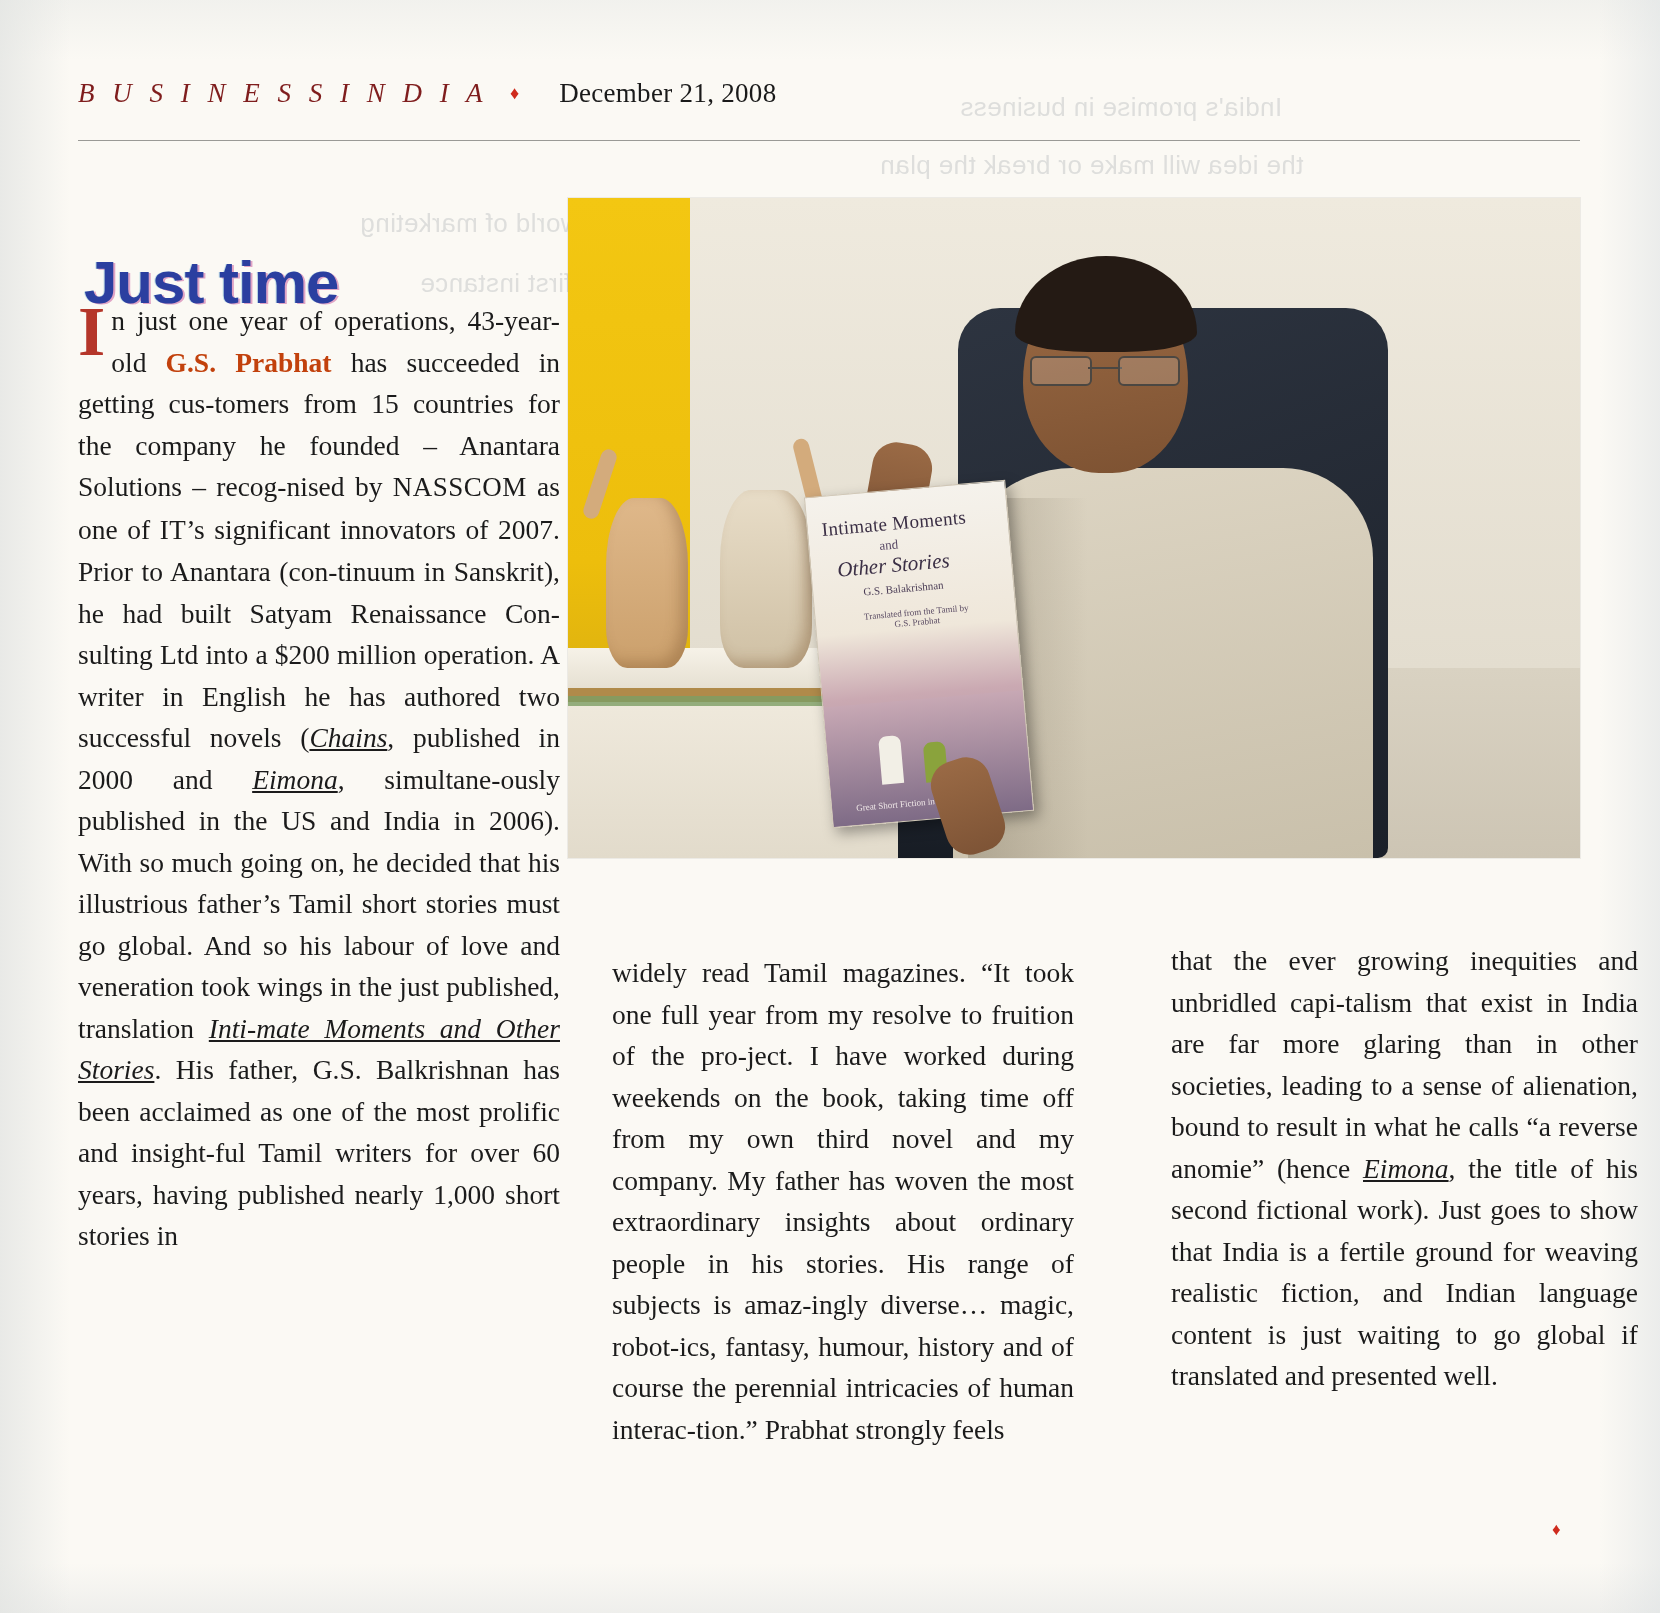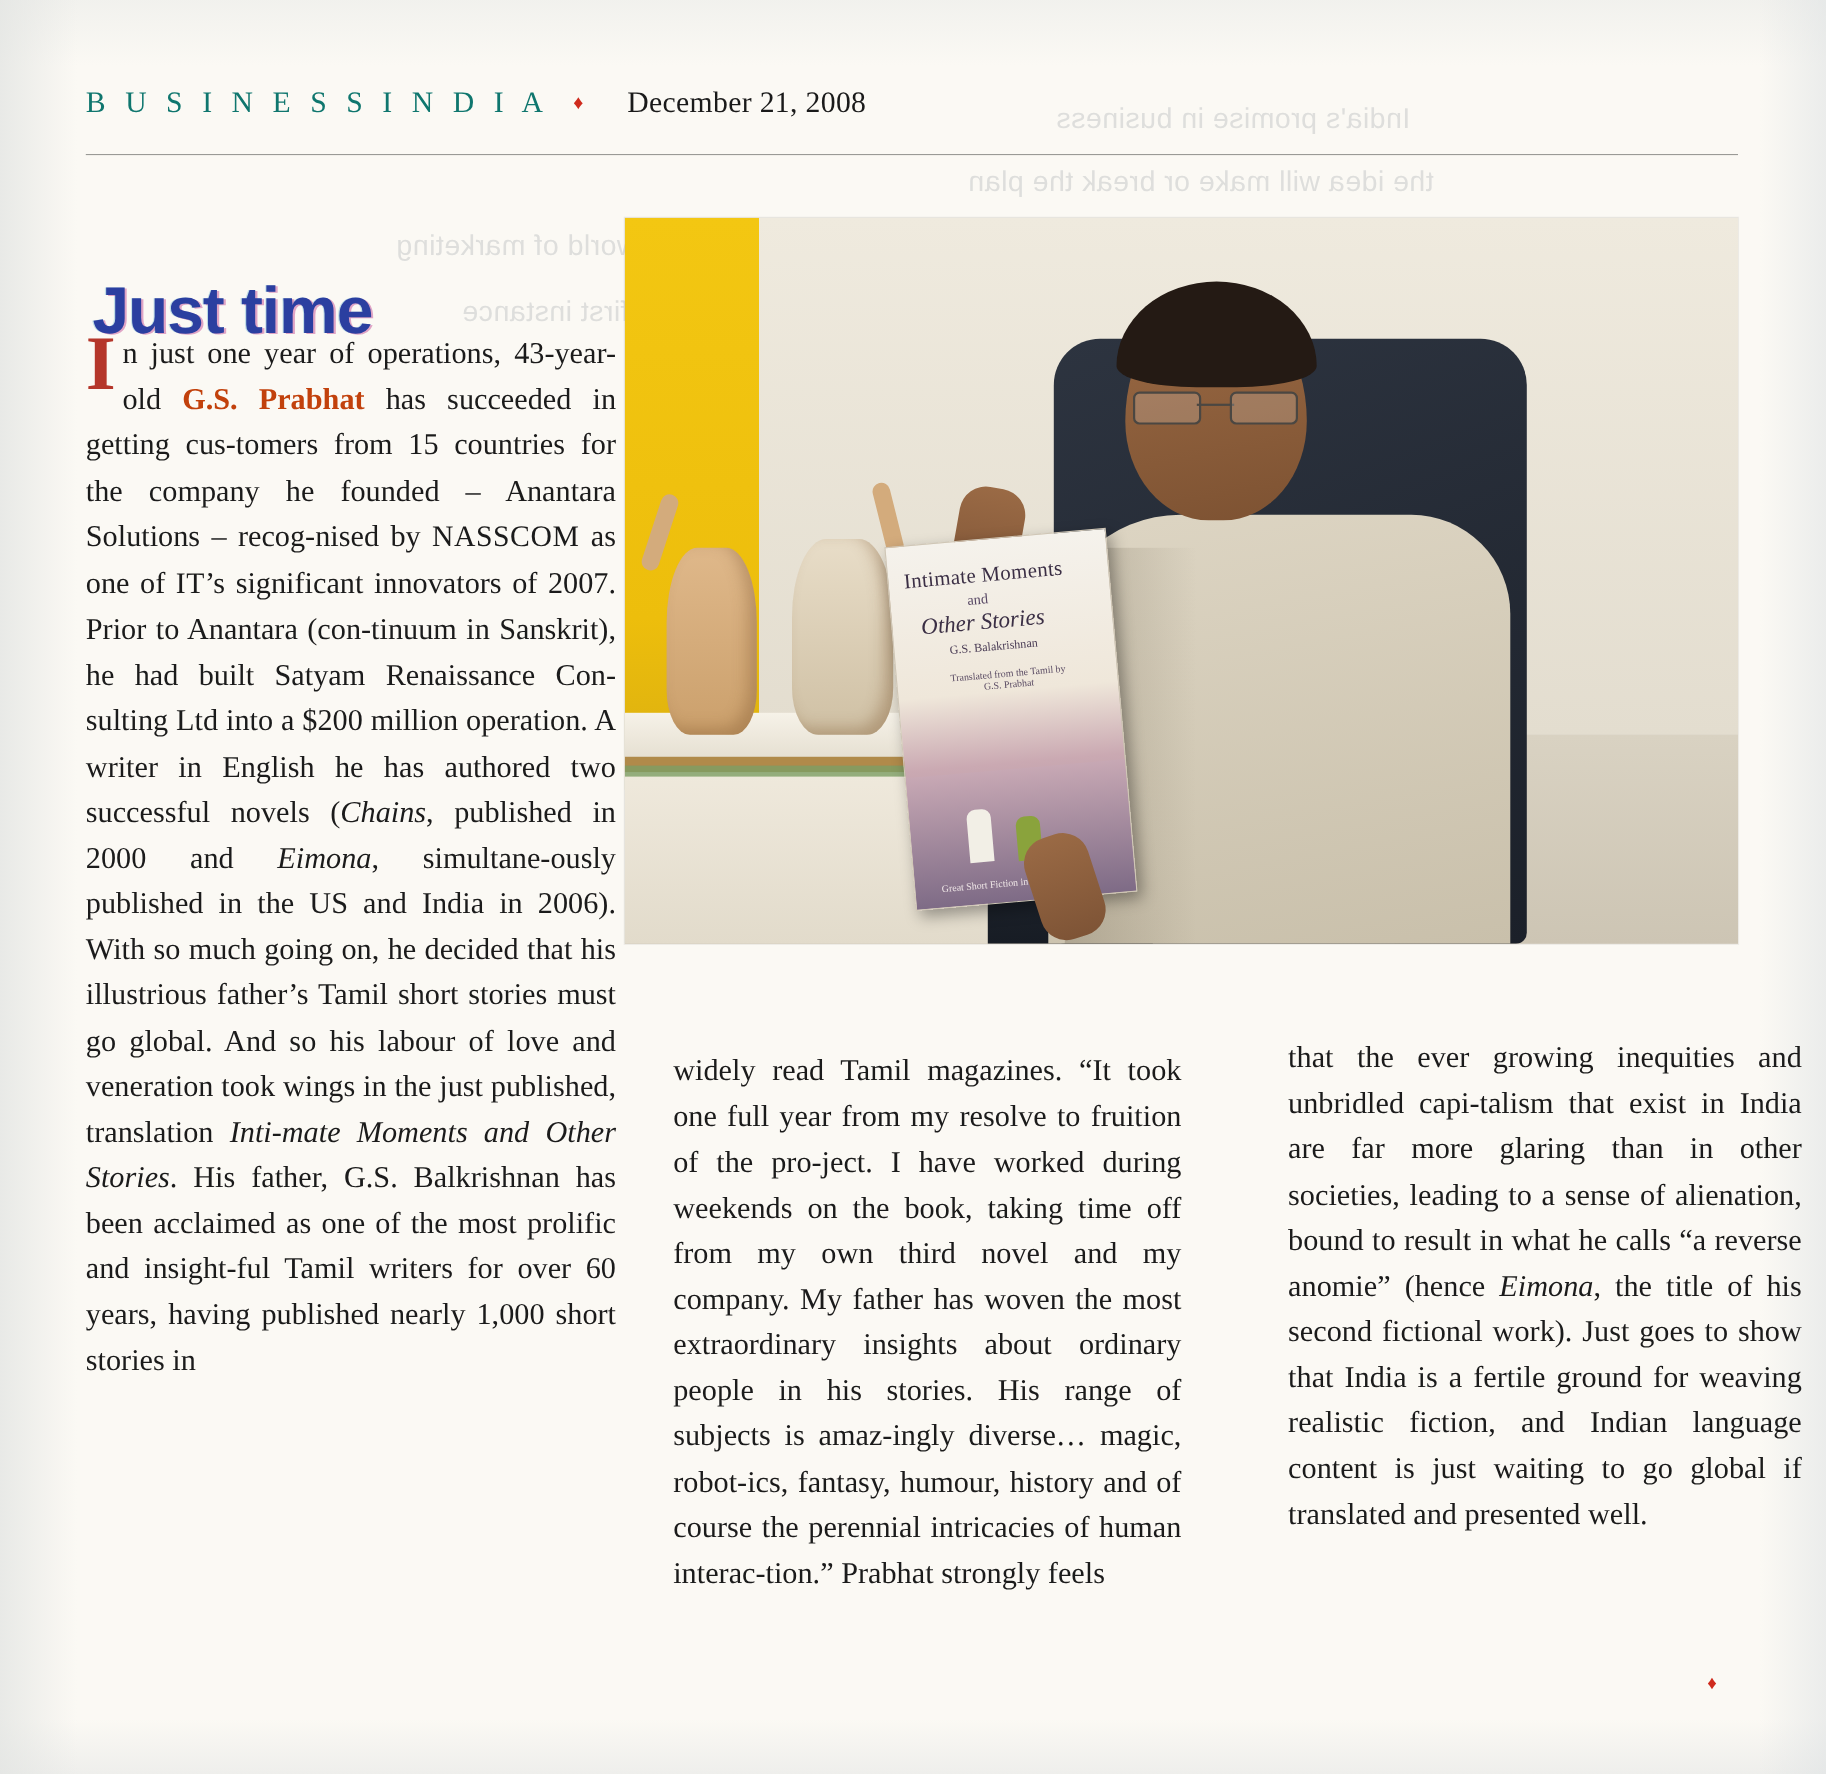--- a/index.html
+++ b/index.html
@@ -44,21 +44,22 @@
     top: 78px;
     width: 1500px;
     display: flex;
     align-items: baseline;
     gap: 22px;
   }
   .masthead-title {
     font-family: "Liberation Serif", serif;
     font-size: 27px;
     letter-spacing: 5.5px;
-    color: #0f766e;
+    color: #7f1d1d;
+    font-style: italic;
   }
   .masthead-diamond {
     color: #cf2b1d;
     font-size: 18px;
     line-height: 1;
     transform: translateY(-3px);
   }
   .masthead-date {
     font-size: 27px;
     color: #1a1a1a;
@@ -102,21 +103,21 @@
     float: left;
     font-family: "Liberation Serif", serif;
     font-size: 70px;
     line-height: 56px;
     padding: 4px 6px 0 0;
     color: #b5362a;
     font-weight: bold;
   }
   .name-hl { color: #c2410c; font-weight: bold; }
   .smallcaps { font-size: 27px; letter-spacing: 0.5px; }
-  i { font-style: italic; }
+  i { font-style: italic; text-decoration: underline; }
 
   
   .photo {
     position: absolute;
     left: 568px;
     top: 198px;
     width: 1012px;
     height: 660px;
     overflow: hidden;
     background: #d8d2c6;

